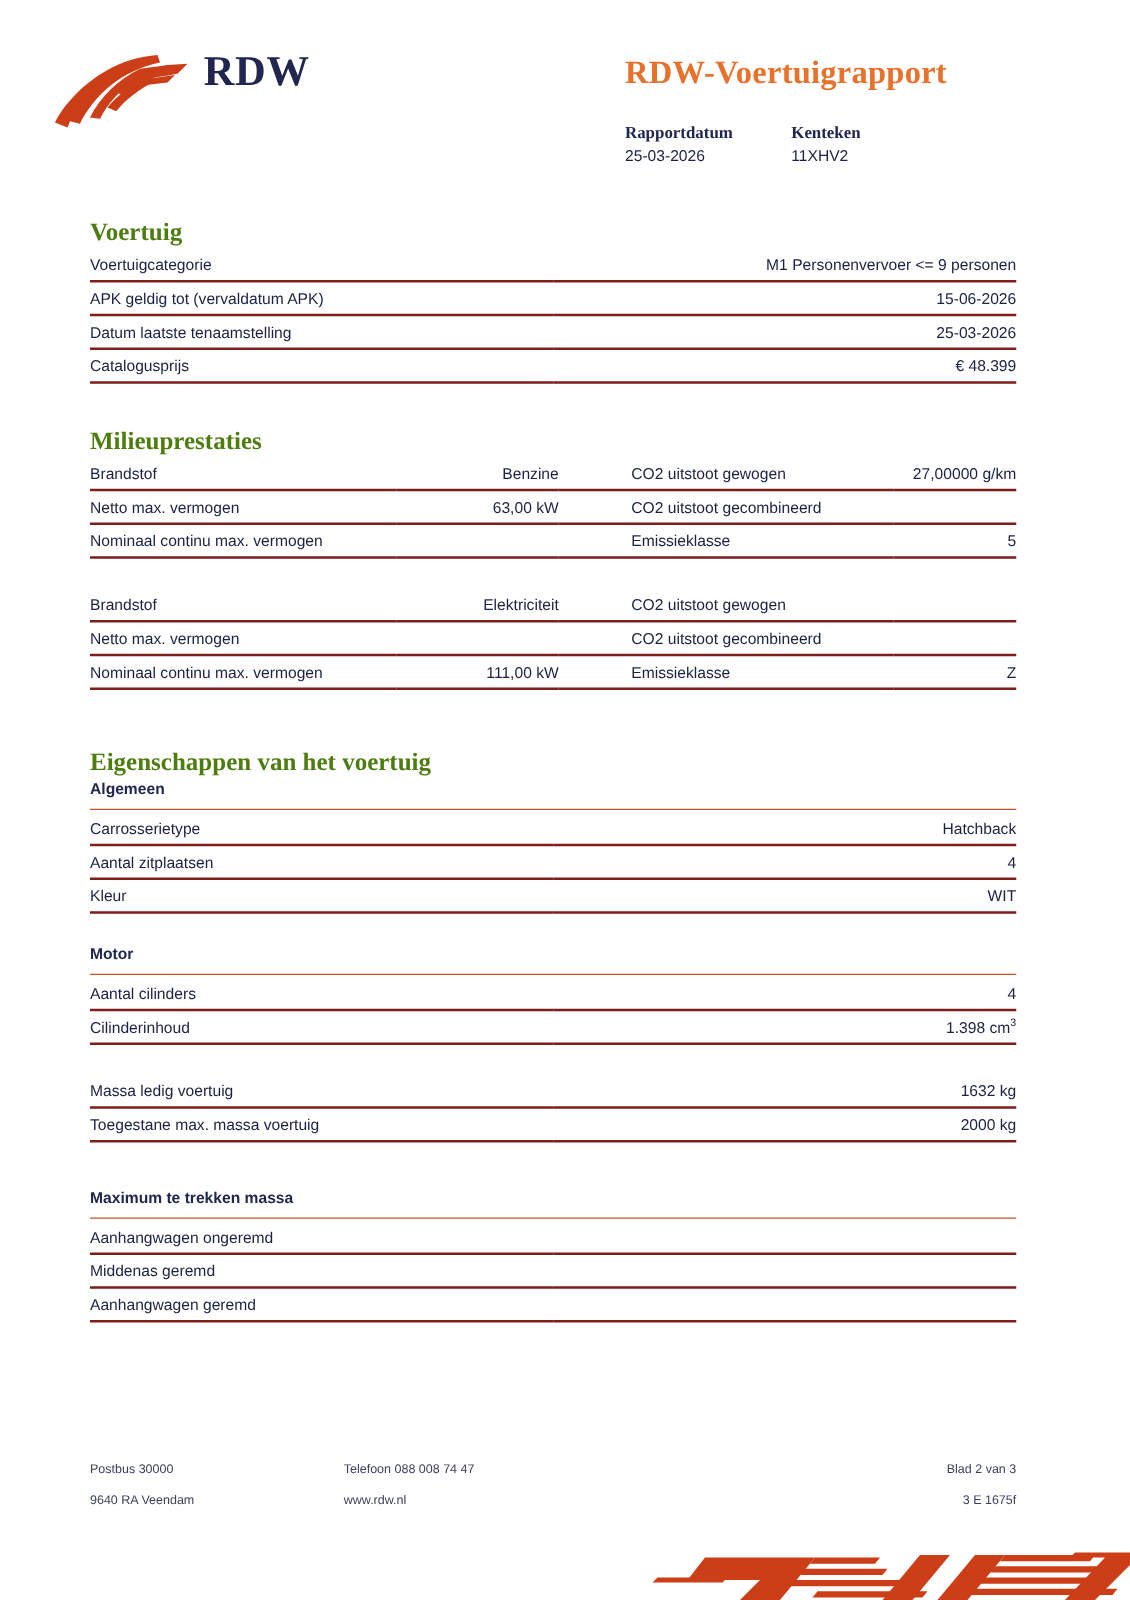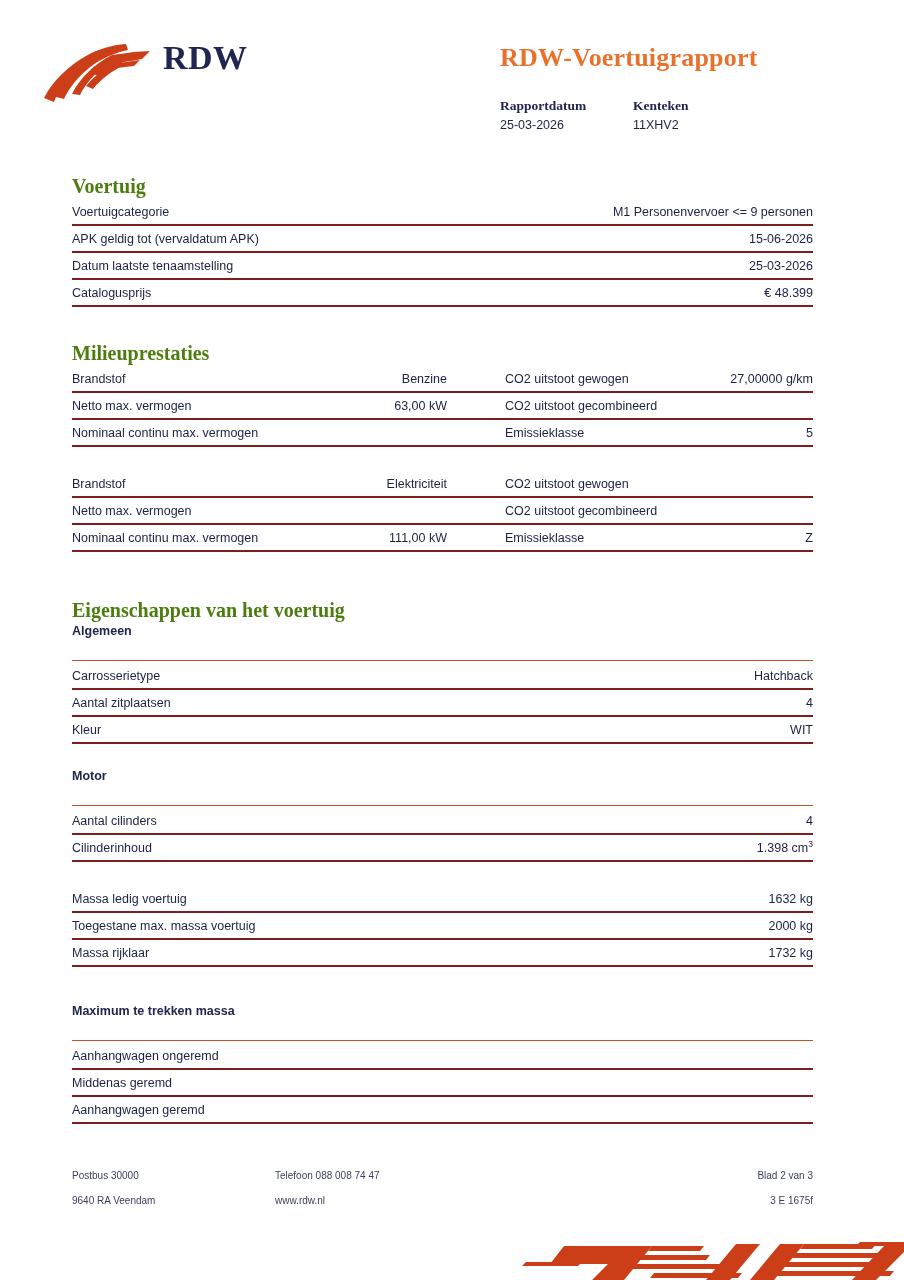--- a/index.html
+++ b/index.html
@@ -101,21 +101,21 @@
     margin: 0 0 5px 0;
     line-height: 16px;
   }
   .sub-title {
     font-size: 12.5px;
     font-weight: 700;
     color: #20264f;
     line-height: 16px;
     margin: 0 0 2px 0;
     border-bottom: 1.6px solid #c4542a;
-    padding-bottom: 21px;
+    padding-bottom: 8px;
   }
 
   table.kv {
     width: 741px;
     border-collapse: collapse;
     table-layout: fixed;
   }
   table.kv td {
     font-size: 12.5px;
     color: #1b2243;
@@ -304,24 +304,20 @@
         <div class="gap-md"></div>
         <table class="kv">
           <tbody>
             <tr>
               <td class="k">Massa ledig voertuig</td>
               <td class="v">1632 kg</td>
             </tr>
             <tr>
               <td class="k">Toegestane max. massa voertuig</td>
               <td class="v">2000 kg</td>
-            </tr>
-            <tr>
-              <td class="k">Massa rijklaar</td>
-              <td class="v">1732 kg</td>
             </tr>
           </tbody>
         </table>
         <div class="gap-md"></div>
         <div class="sub-title" style="margin-top: 12px;">Maximum te trekken massa</div>
         <table class="kv">
           <tbody>
             <tr>
               <td class="k">Aanhangwagen ongeremd</td>
               <td class="v"></td>

